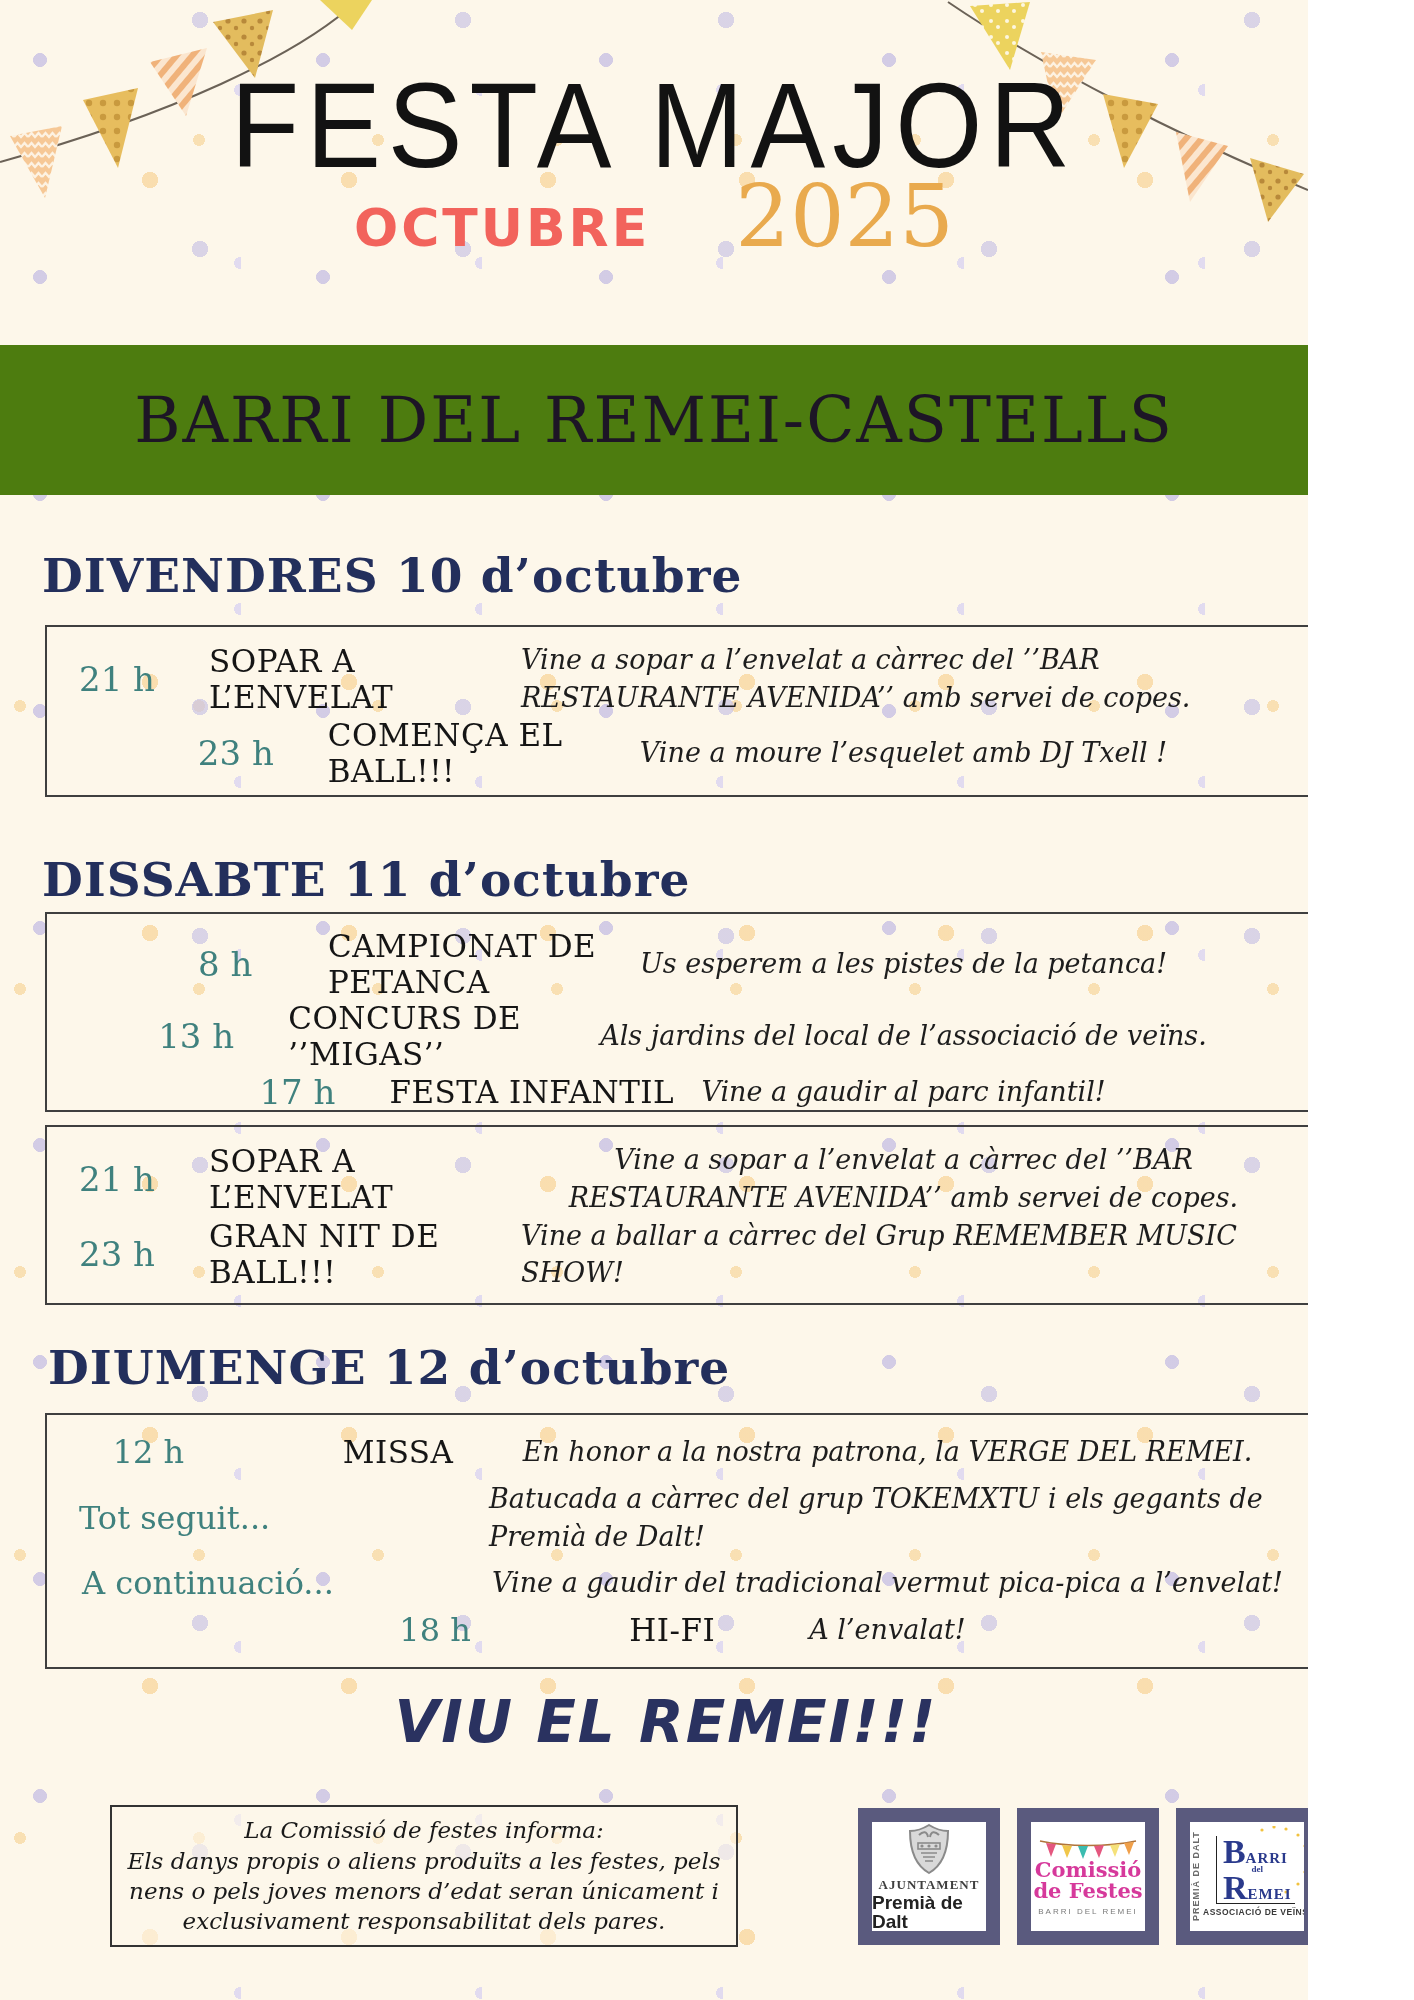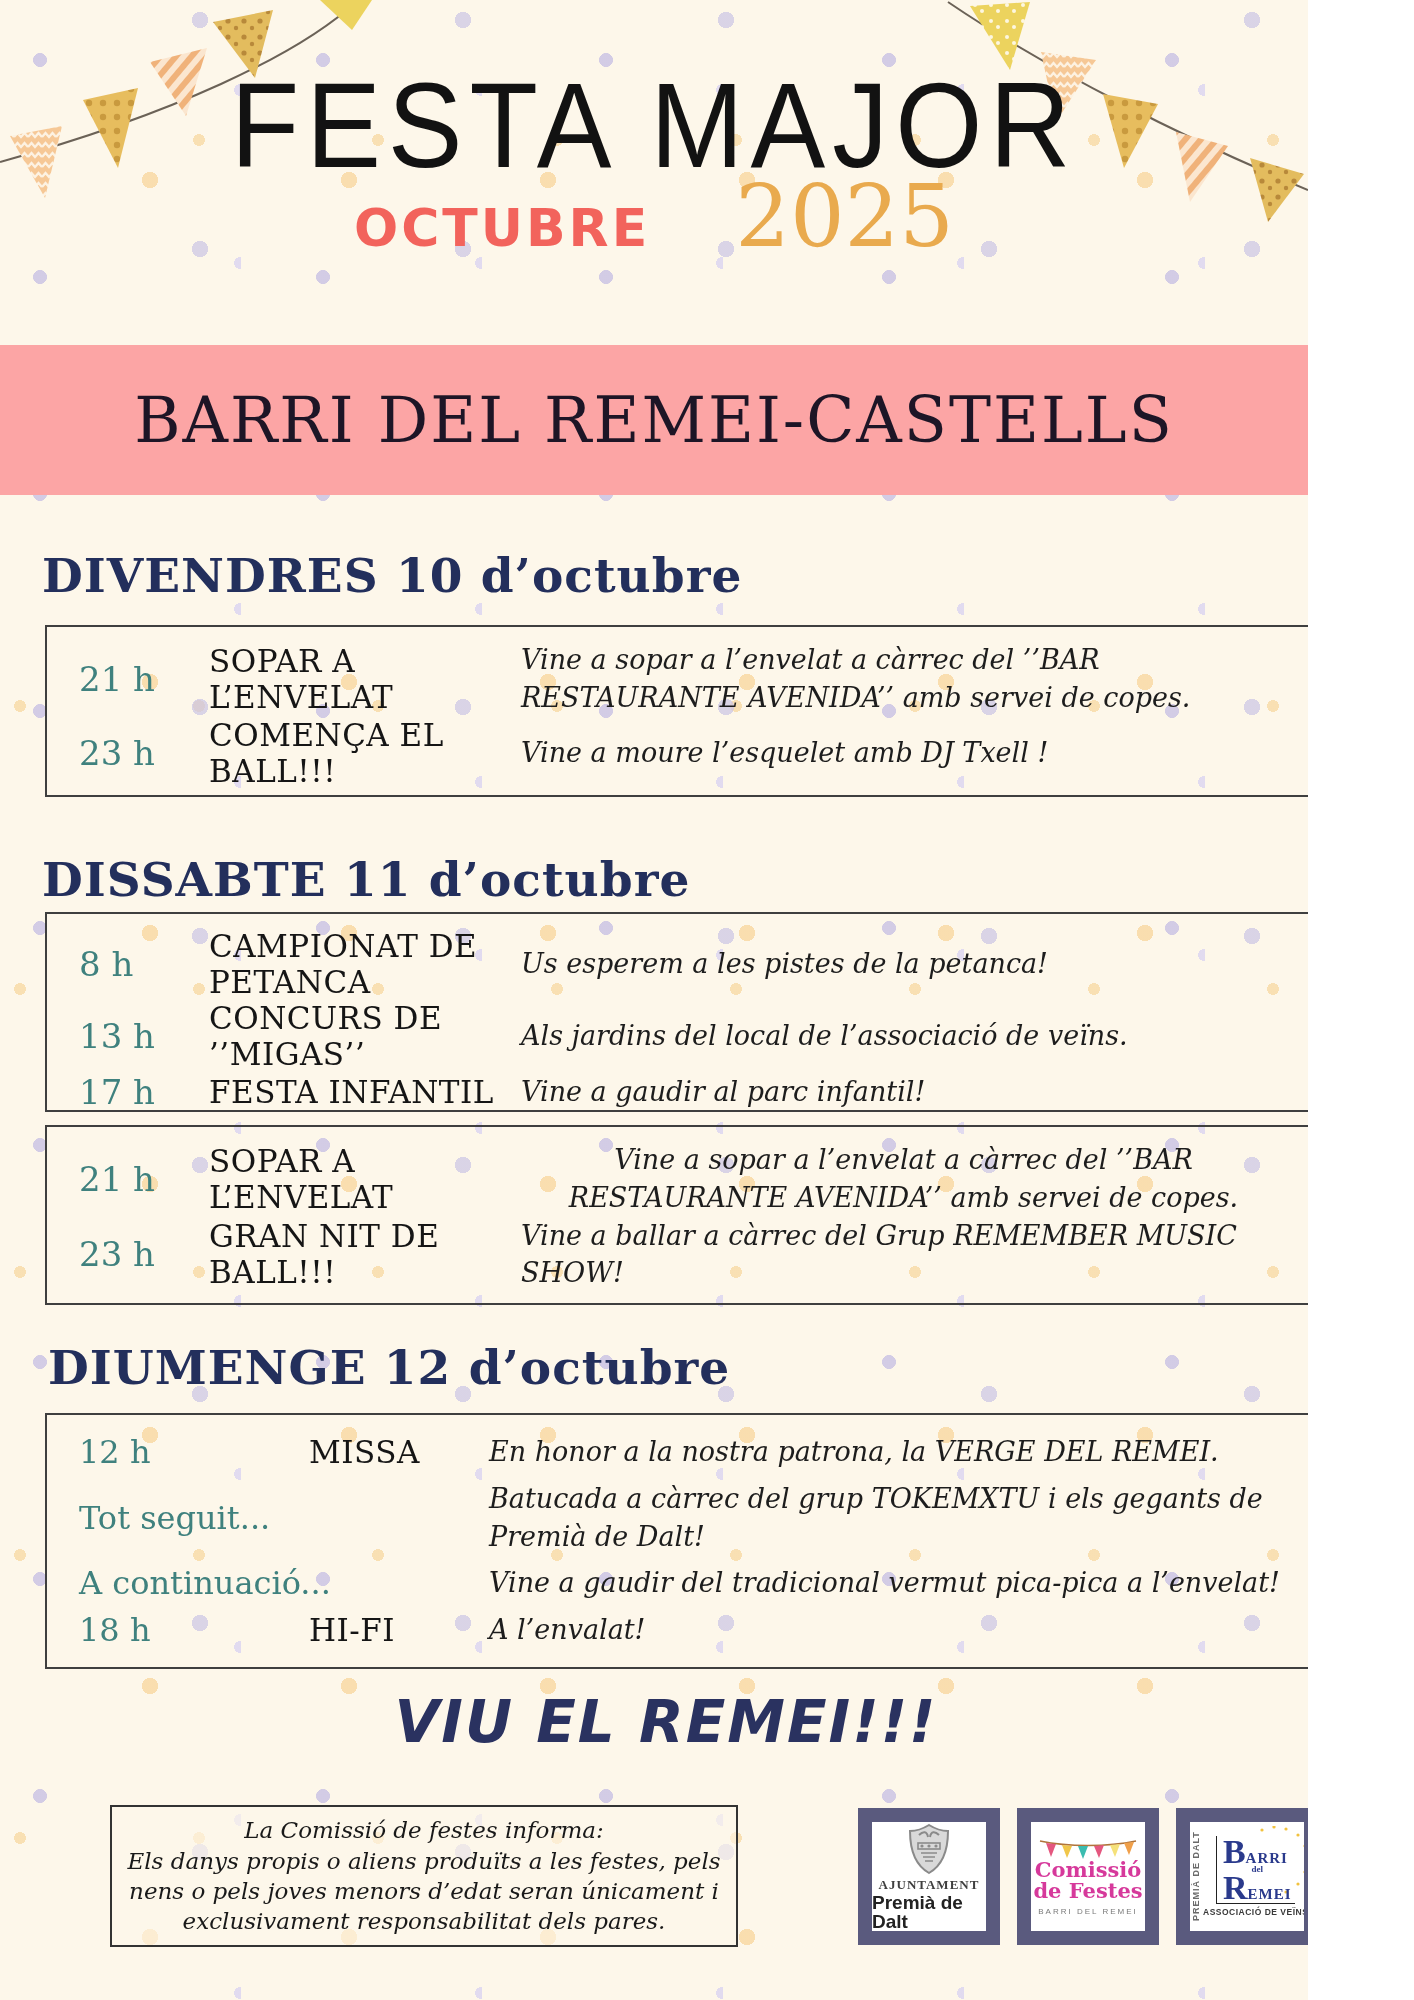--- a/index.html
+++ b/index.html
@@ -22,29 +22,29 @@
   .abs{position:absolute;}
   
   .title{
     top:70px;left:0;width:100%;text-align:center;
     font-family:"Liberation Sans",sans-serif;font-size:112px;font-weight:400;
     letter-spacing:7px;color:#121212;line-height:1;transform:scaleY(1.08);
   }
   .subtitle{top:178px;left:0;width:100%;display:flex;justify-content:center;align-items:baseline;gap:85px;}
   .month{font-family:"DejaVu Sans",sans-serif;font-weight:bold;font-size:52px;letter-spacing:3px;color:#f2635c;margin-top:12px;}
   .year{font-family:"DejaVu Serif",serif;font-size:86px;color:#e9aa4e;line-height:.9;}
-  .band{top:345px;left:0;width:100%;height:150px;background:#fca5a5;display:flex;align-items:center;justify-content:center;text-align:right;}
+  .band{top:345px;left:0;width:100%;height:150px;background:#4d7c0f;display:flex;align-items:center;justify-content:center;text-align:right;}
   .band-text{font-size:63px;letter-spacing:2px;color:#1d1526;}
   
   .sec-h{font-size:47px;font-weight:bold;color:#232f5c;letter-spacing:1px;line-height:1;margin:0;}
   .h1{top:552px;left:42px;} .h2{top:856px;left:42px;} .h3{top:1344px;left:48px;}
   
   .box{
     left:45px;width:1268px;border:2px solid #3f3f3f;box-sizing:border-box;
-    padding:14px 25px 14px 32px;display:flex;flex-direction:column;justify-content:space-around;
+    padding:14px 25px 14px 32px;display:flex;flex-direction:column;justify-content:space-around;align-items:center;
   }
   .b1{top:625px;height:172px;} .b2{top:912px;height:200px;} .b3{top:1125px;height:180px;} .b4{top:1413px;height:256px;}
   .row{display:grid;grid-template-columns:118px 300px 1fr;column-gap:12px;align-items:center;}
   .b4 .row{grid-template-columns:218px 168px 1fr;}
   .time{color:#3f817e;font-size:34px;white-space:nowrap;}
   .b4 .time{font-size:32px;}
   .event{font-size:31px;color:#151515;letter-spacing:.5px;}
   .desc{font-size:27px;font-style:italic;color:#1d1d1d;line-height:1.4;}
   .desc.center{text-align:center;}
   

